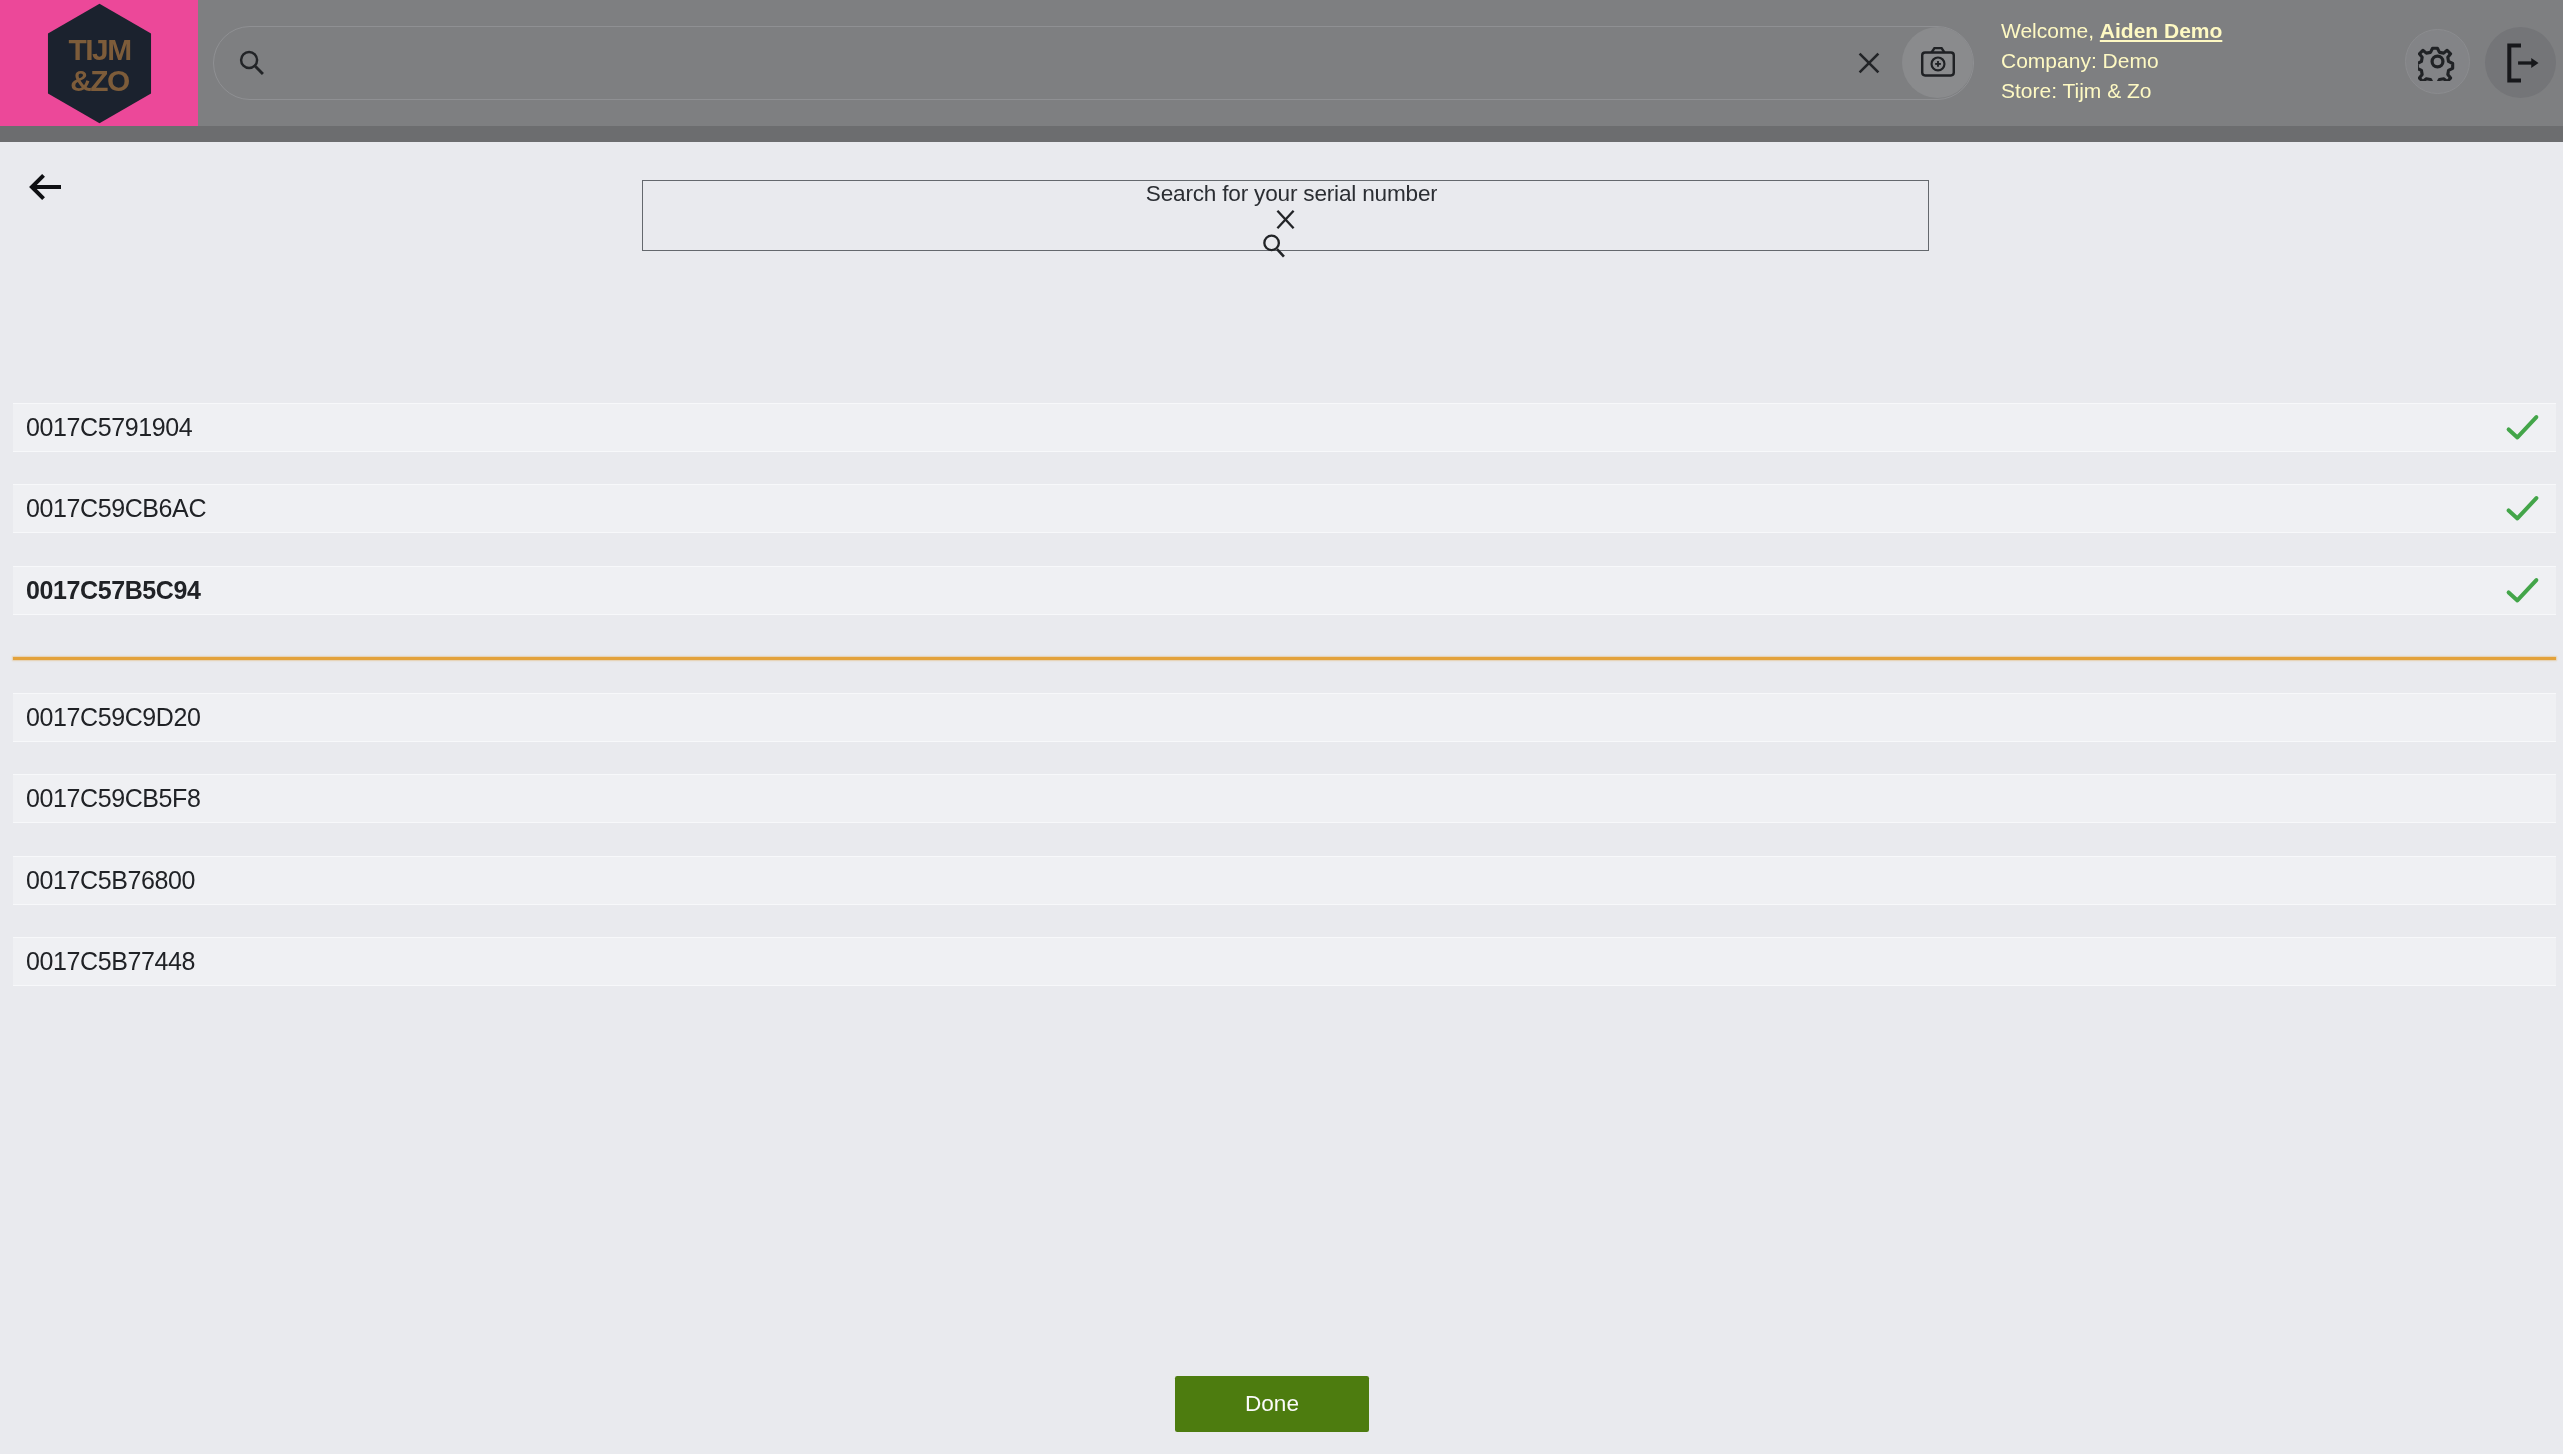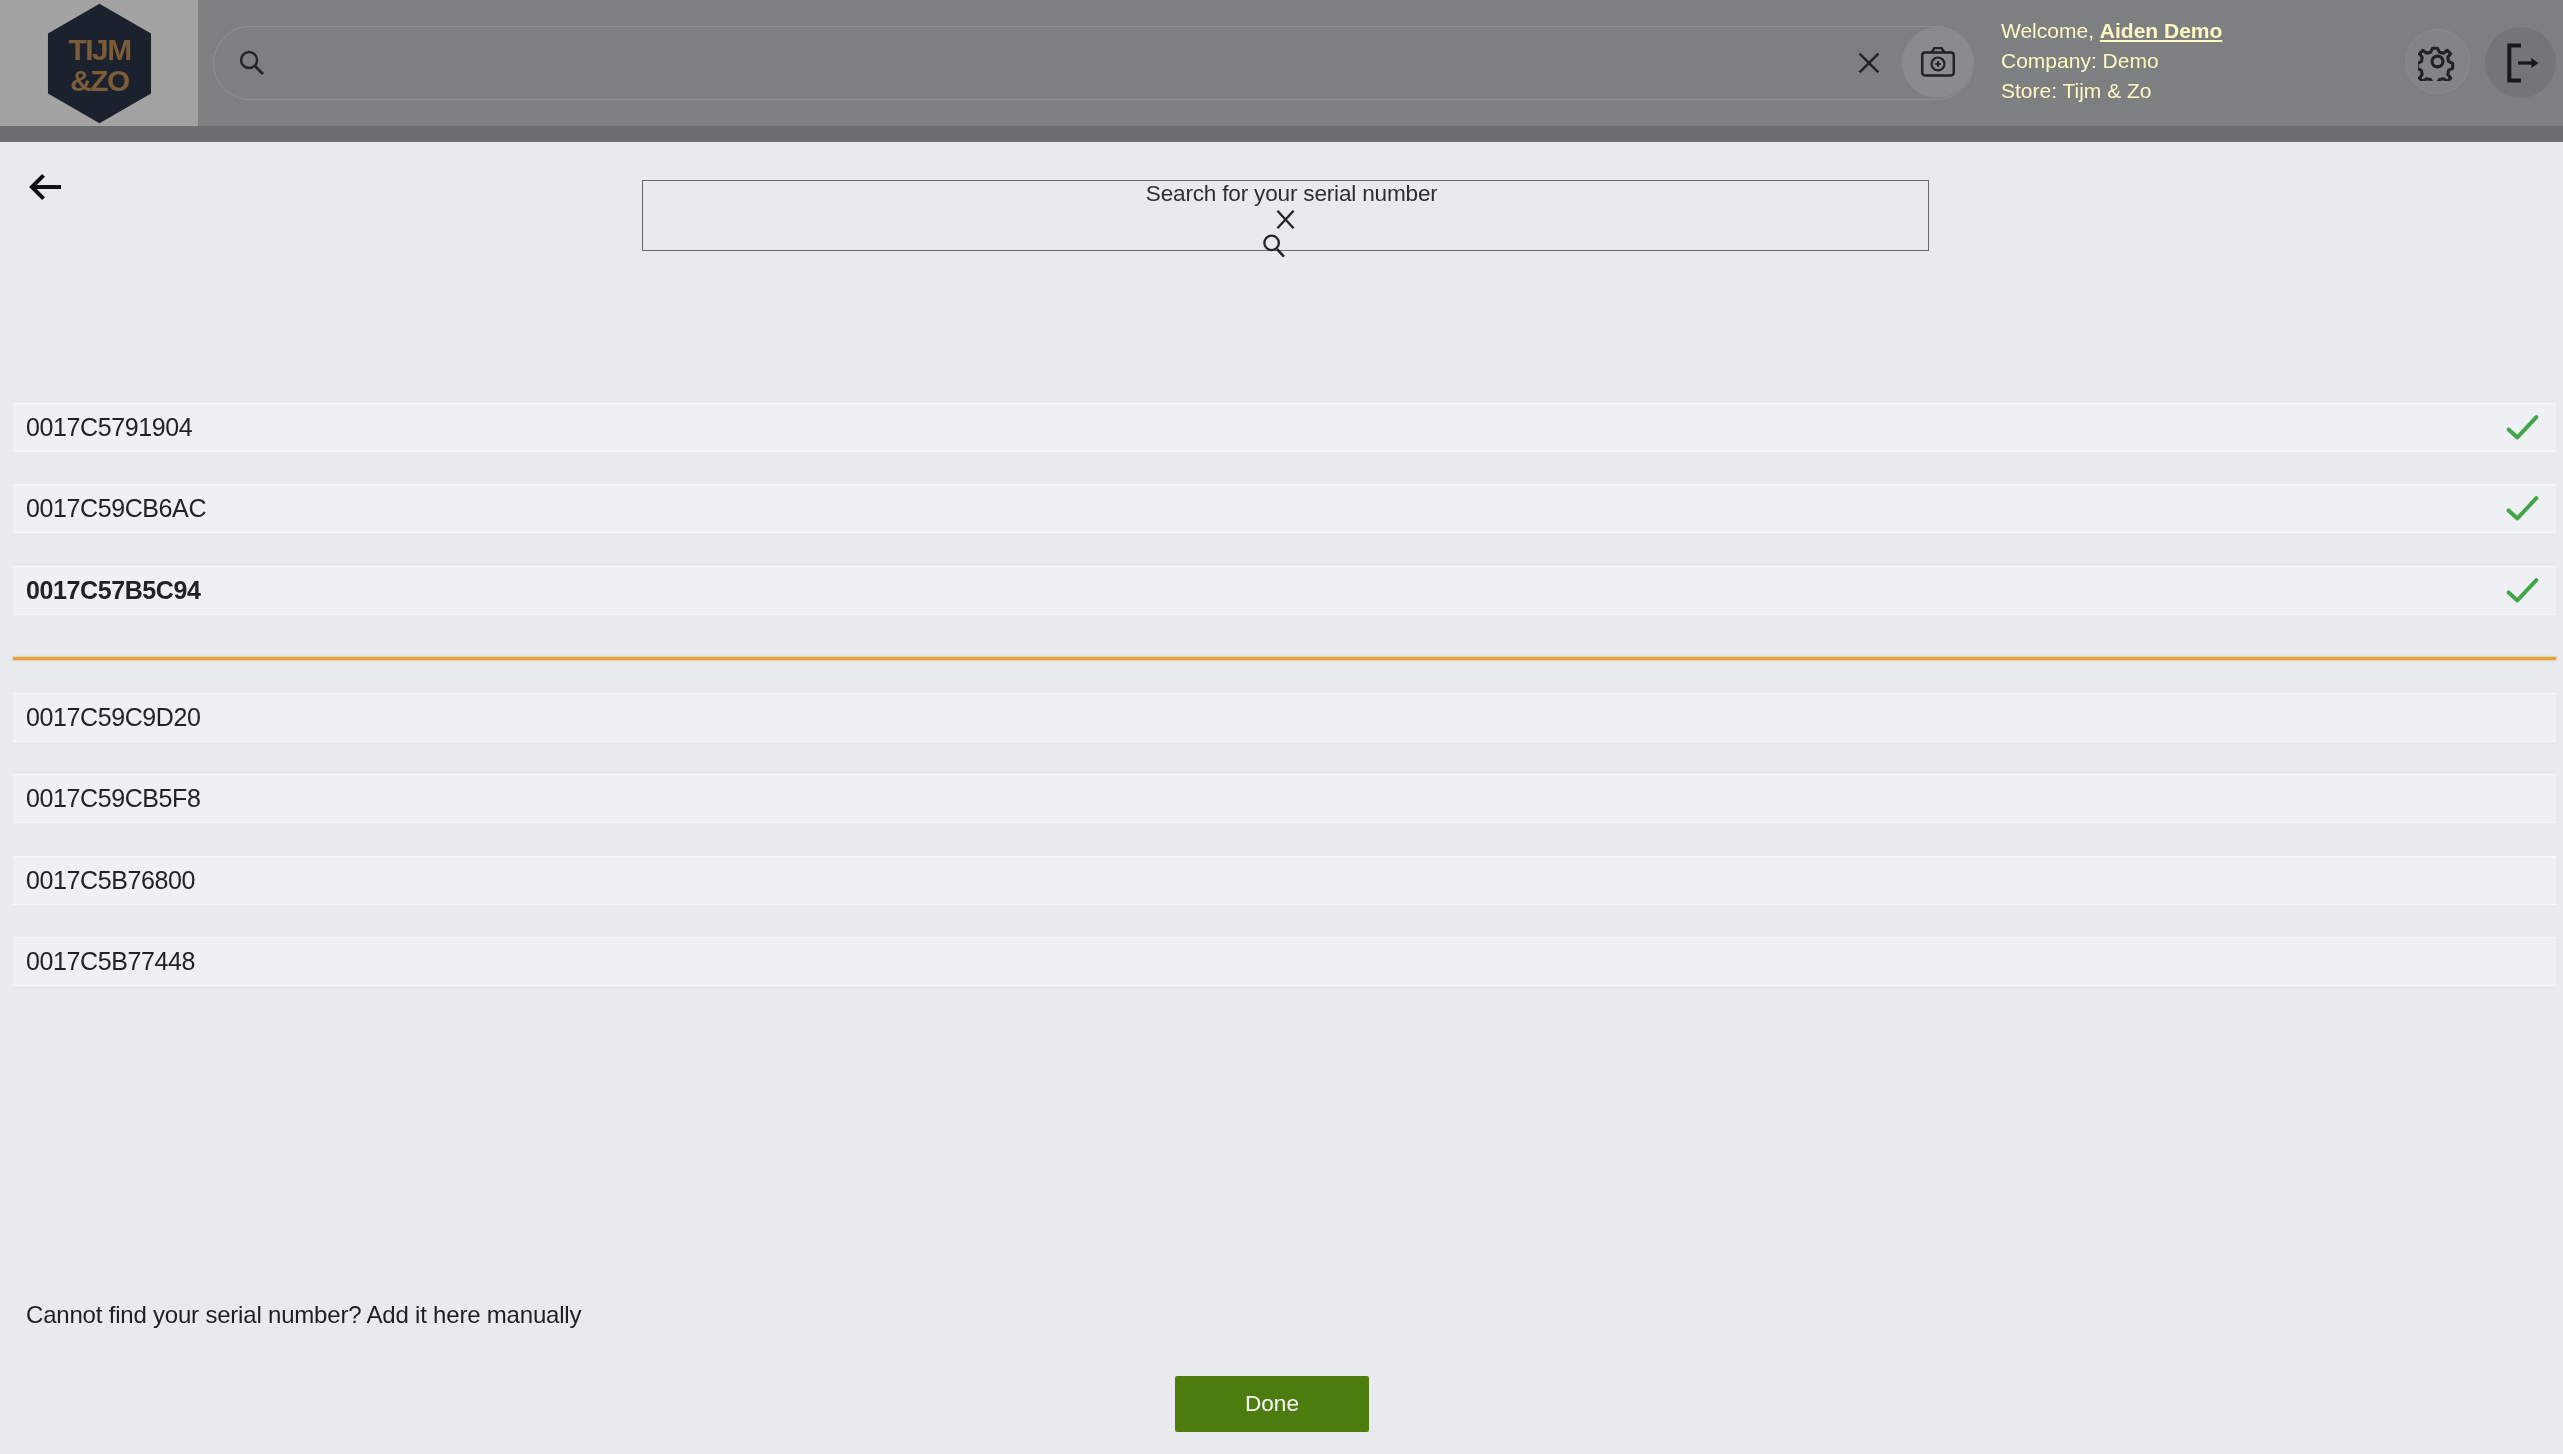--- a/index.html
+++ b/index.html
@@ -3,21 +3,21 @@
 <meta charset="utf-8">
 <title>Tijm &amp; Zo</title>
 <style>
   * { margin:0; padding:0; box-sizing:border-box; }
   html,body { width:2563px; height:1454px; overflow:hidden; }
   body { position:relative; background:#e9eaee; font-family:"Liberation Sans",sans-serif; color:#1d1f23; }
 
   
   .app-header { position:absolute; top:0; left:0; width:2563px; height:126px; background:#7e7f81; }
   .header-strip { position:absolute; top:126px; left:0; width:2563px; height:16px; background:#6c6d6f; }
-  .logo-block { position:absolute; top:0; left:0; width:198px; height:126px; background:#a3a3a3;
+  .logo-block { position:absolute; top:0; left:0; width:198px; height:126px; background:#ec4899;
                 display:flex; align-items:center; justify-content:center; }
   .hex-text { font-weight:700; font-size:40px; letter-spacing:-2px; fill:#7d5c3a; }
 
   .header-search { position:absolute; top:25.5px; left:213px; width:1761px; height:74px;
                    border:1.5px solid #8f9093; border-radius:38px; display:flex; align-items:center; }
   .header-search .mag { margin-left:22px; }
   .header-search input { flex:1; background:transparent; border:none; outline:none;
                          font-family:"Liberation Sans",sans-serif; font-size:22.6px; color:#1e2023; padding:0 17.5px; }
   .hdr-clear { width:29px; height:29px; margin-right:19px; display:flex; align-items:center; justify-content:center; cursor:pointer; }
   .camera-btn { width:71px; height:71px; border-radius:50%; background:#8a8b8d; margin-right:0px;
@@ -181,17 +181,16 @@
         <span class="spacer"></span>
       </div>
       <div class="serial-row" style="top: 795px;">
         <span class="sn">0017C5B77448</span>
         <span class="spacer"></span>
       </div>
     </div>
 
   <div class="group-divider"></div>
 
-  <div class="hint-text">Cannot find your serial number? Add it here manually</div>
 
   <button class="done-btn">Done</button>
 </div>
 
 
 </body></html>

